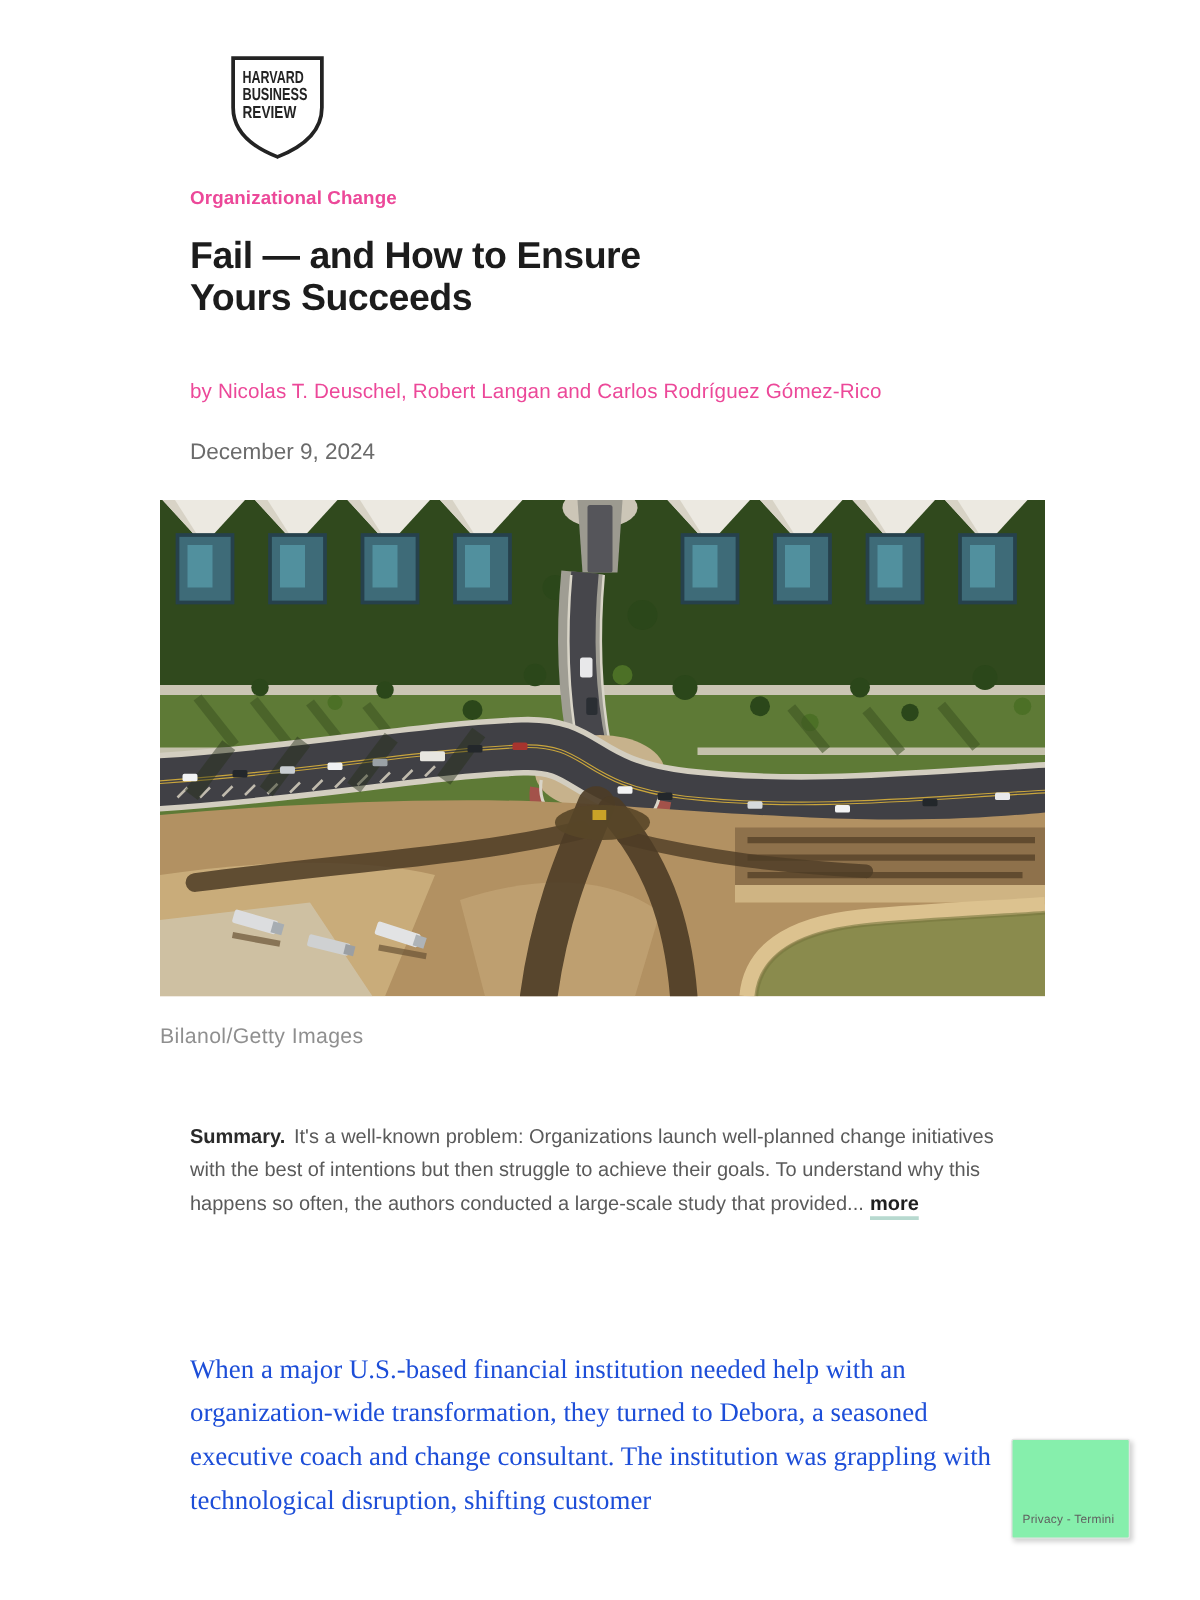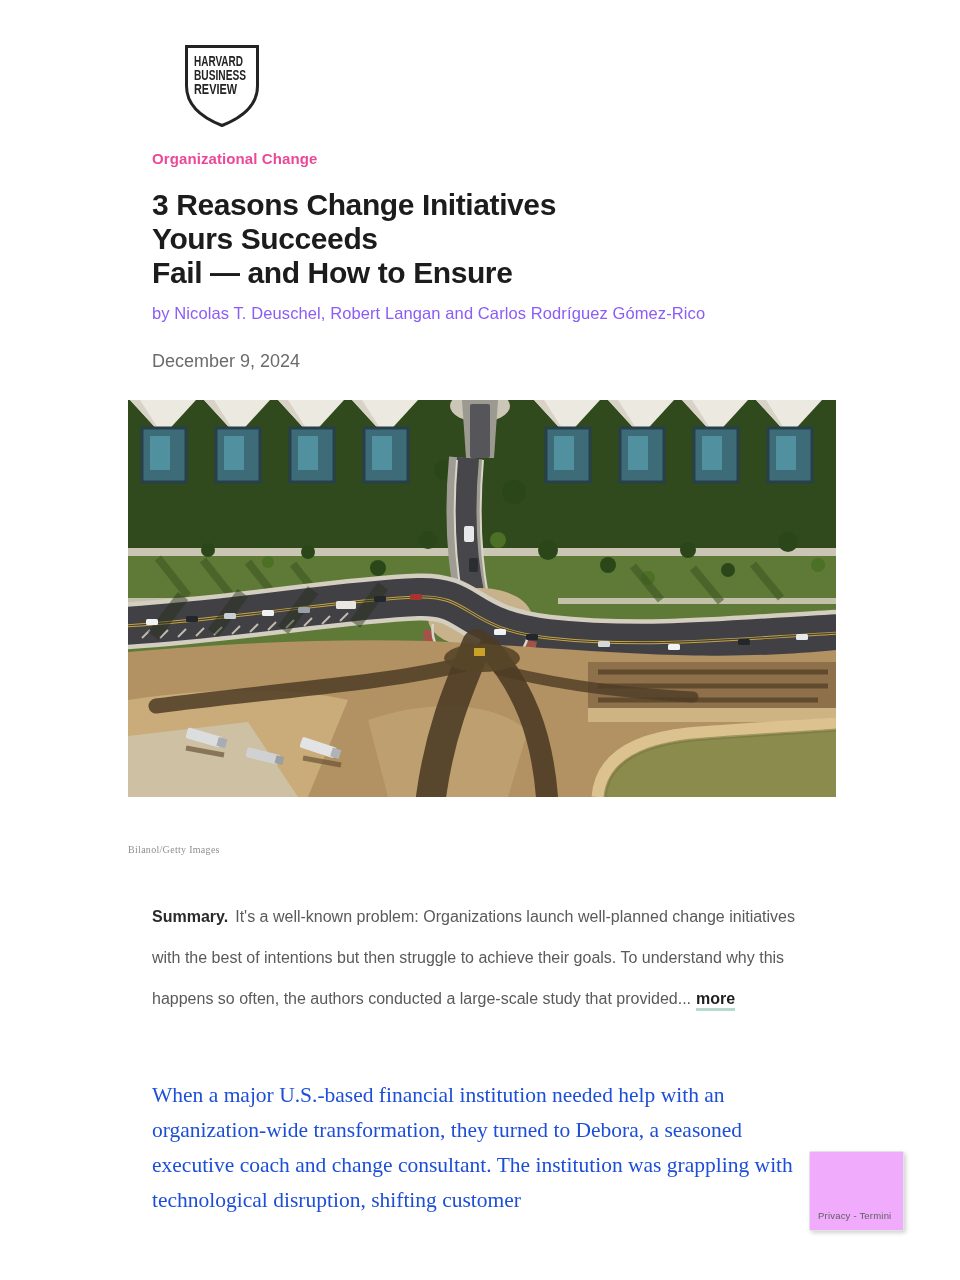--- a/index.html
+++ b/index.html
@@ -28,58 +28,58 @@
     left: 152px; top: 188px;
     font-size: 30px; font-weight: 700; color: #1c1c1c;
     line-height: 34px; letter-spacing: -0.4px;
     width: 640px;
   }
   .title span { display: block; }
 
   
   .byline {
     left: 152px; top: 304px;
-    font-size: 16.5px; color: #8b5cf6; letter-spacing: 0.1px;
+    font-size: 16.5px; color: #ec4899; letter-spacing: 0.1px;
   }
   .date {
     left: 152px; top: 351px;
     font-size: 18px; color: #6b6b6b;
   }
 
   
   .hero { left: 128px; top: 400px; width: 708px; height: 397px; }
   .hero svg { display: block; width: 708px; height: 397px; }
   .credit {
-    left: 128px; top: 844px;
-    font-size: 10px; color: #8f8f8f; letter-spacing: 0.3px; font-family: Liberation Serif, serif;
+    left: 128px; top: 819px;
+    font-size: 17px; color: #8f8f8f; letter-spacing: 0.3px;
   }
 
   
   .summary {
     left: 152px; top: 896px; width: 672px;
-    font-size: 16px; line-height: 41px; color: #5a5a5a;
+    font-size: 16px; line-height: 27px; color: #5a5a5a;
   }
   .summary strong { color: #2a2a2a; font-weight: 700; margin-right: 7px; }
   .more-link {
     font-weight: 700; color: #1f1f1f; text-decoration: none;
     border-bottom: 3px solid #b7d9cf; padding-bottom: 1px;
     margin-left: 5px; cursor: pointer;
   }
 
   
   .body-text {
     left: 152px; top: 1078px; width: 672px;
     font-family: "Liberation Serif", serif;
     font-size: 21.5px; line-height: 35px; color: #1d4ed8;
   }
 
   
   .recaptcha {
     left: 809px; top: 1151px; width: 95px; height: 80px;
-    background: #f0abfc;
+    background: #86efac;
     border: 1px solid #e2e2e2;
     box-shadow: 2px 2px 4px rgba(0,0,0,0.18);
     border-radius: 2px;
   }
   .recaptcha span {
     position: absolute; left: 8px; bottom: 9px;
     font-size: 9.5px; color: #5f5f5f; letter-spacing: 0.2px;
     white-space: nowrap;
   }
 </style>
@@ -91,23 +91,22 @@
     <path d="M3.5,2.5 H74.5 V42 C74.5,60 62,72.5 39,81.5 C16,72.5 3.5,60 3.5,42 Z" fill="#ffffff" stroke="#232323" stroke-width="3"></path>
     <text x="11" y="22" font-family="Liberation Sans, sans-serif" font-size="14" font-weight="700" fill="#232323" textLength="49" lengthAdjust="spacingAndGlyphs">HARVARD</text>
     <text x="11" y="36" font-family="Liberation Sans, sans-serif" font-size="14" font-weight="700" fill="#232323" textLength="52" lengthAdjust="spacingAndGlyphs">BUSINESS</text>
     <text x="11" y="50" font-family="Liberation Sans, sans-serif" font-size="14" font-weight="700" fill="#232323" textLength="43" lengthAdjust="spacingAndGlyphs">REVIEW</text>
   </svg>
 </div>
 
 <div class="abs category">Organizational Change</div>
 
 <h1 class="abs title">
-  <span>3 Reasons Change Initiatives</span>
+  <span>Fail — and How to Ensure</span>
   <span>Yours Succeeds</span>
-  <span>Fail — and How to Ensure</span>
 </h1>
 
 <div class="abs byline">by Nicolas T. Deuschel, Robert Langan and Carlos Rodríguez Gómez-Rico</div>
 <div class="abs date">December 9, 2024</div>
 
 <figure class="abs hero">
   <svg viewBox="0 0 708 397" preserveAspectRatio="none">
 
     <rect x="0" y="0" width="708" height="397" fill="#b29162"></rect>
 

